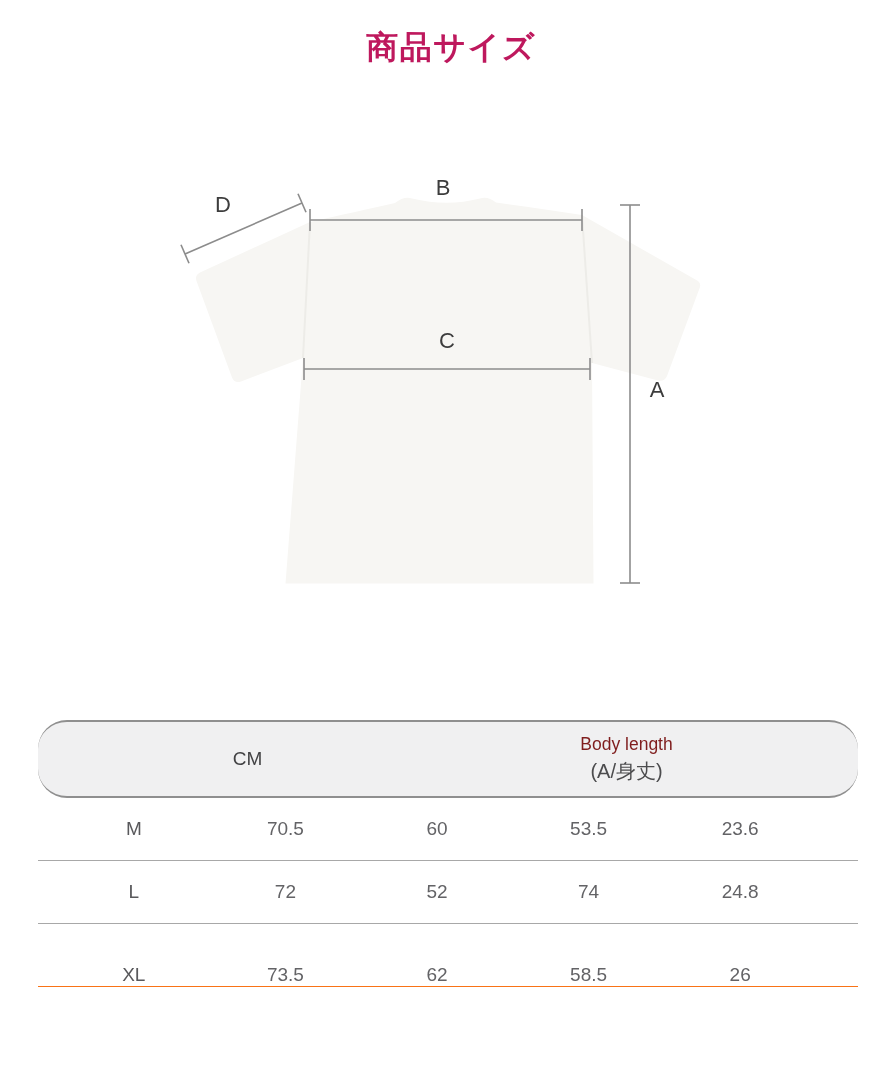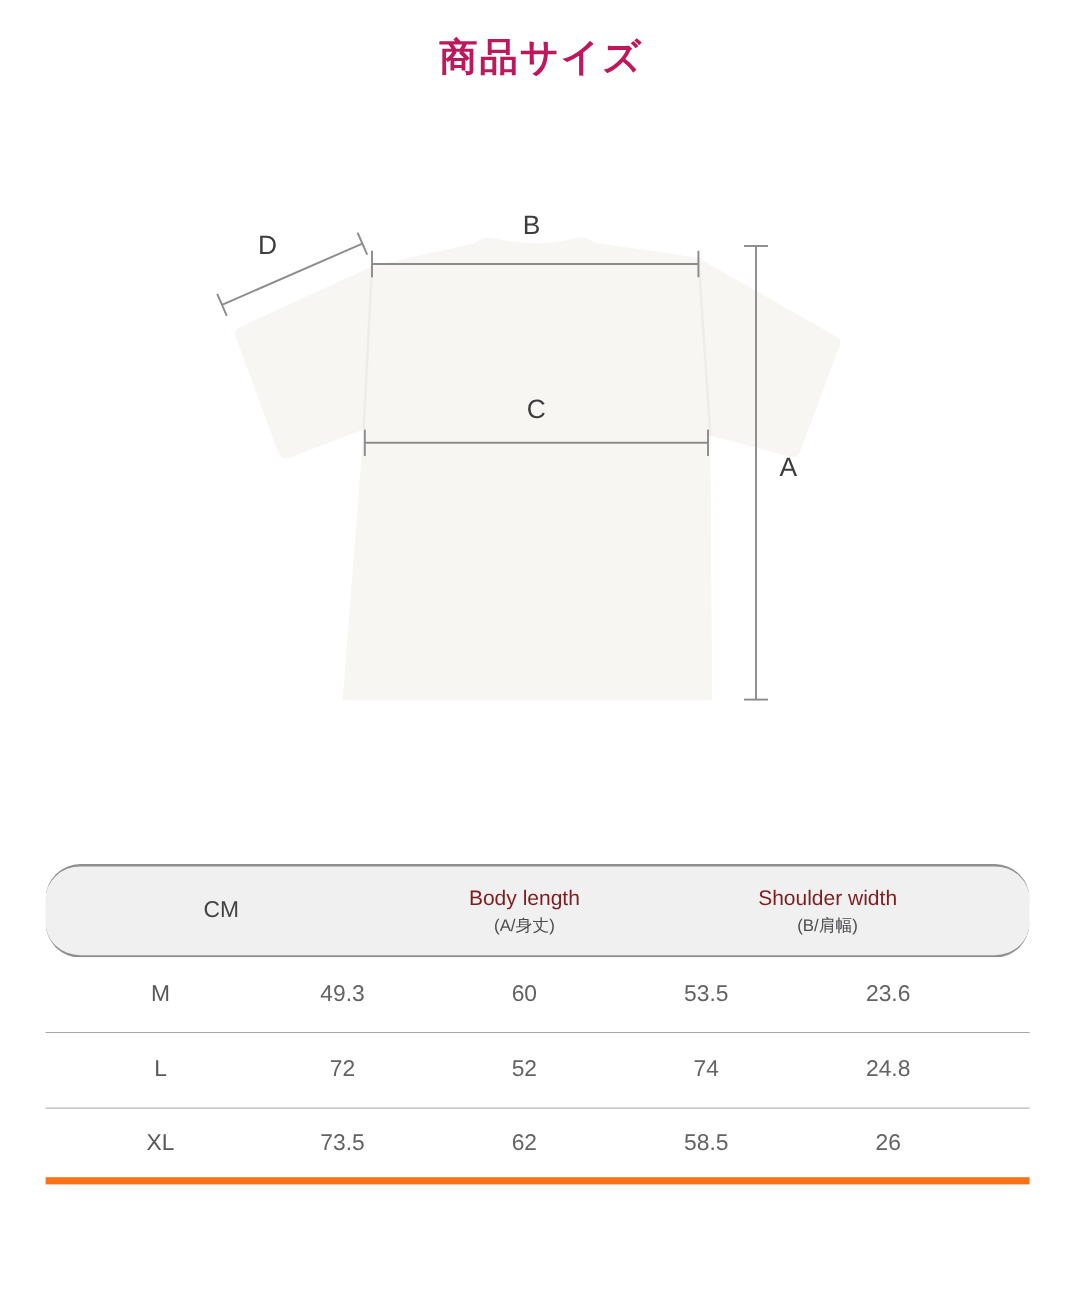--- a/index.html
+++ b/index.html
@@ -47,33 +47,33 @@
     background: #f0f0f1;
     border-top: 2px solid #8f8f8f;
     border-bottom: 2px solid #8f8f8f;
     display: flex;
     align-items: center;
     padding: 0 42px 0 20px;
     border-radius: 29px;
   }
   .t-col { flex: 1; text-align: center; }
   .t-col-en { font-size: 17.5px; color: #7f1d1d; line-height: 1.3; }
-  .t-col-jp { font-size: 14px; color: #4c4c4e; margin-top: 3px; }
+  .t-col-jp { font-size: 20px; color: #4c4c4e; margin-top: 3px; }
   .t-col-unit { font-size: 19px; color: #434345; }
   .t-row {
     height: 63px;
     display: flex;
     align-items: center;
     padding: 0 42px 0 20px;
     border-bottom: 1.5px solid #a8a8a8;
     font-size: 19px;
     color: #636366;
     background: #ffffff;
   }
-  .t-row:last-child { border-bottom: 6px solid #f97316; }
+  .t-row:last-child { border-bottom: 1px solid #f97316; align-items: flex-end; }
   .t-cell { flex: 1; text-align: center; }
   .t-cell-size { color: #59595c; }
 </style>
 </head>
 <body>
 
 <div class="page">
 
   <div class="page-title">商品サイズ</div>
 
@@ -136,29 +136,25 @@
   <div class="size-table">
 
     <div class="t-header">
       <div class="t-col">
         <div class="t-col-unit">CM</div>
       </div>
       <div class="t-col">
         <div class="t-col-en">Body length</div>
         <div class="t-col-jp">(A/身丈)</div>
       </div>
-      <div class="t-col">
-        <div class="t-col-en">Shoulder width</div>
-        <div class="t-col-jp">(B/肩幅)</div>
-      </div>
     </div>
 
     <div class="t-row">
       <div class="t-cell t-cell-size">M</div>
-      <div class="t-cell">49.3</div>
+      <div class="t-cell">70.5</div>
       <div class="t-cell">60</div>
       <div class="t-cell">53.5</div>
       <div class="t-cell">23.6</div>
     </div>
 
     <div class="t-row">
       <div class="t-cell t-cell-size">L</div>
       <div class="t-cell">72</div>
       <div class="t-cell">52</div>
       <div class="t-cell">74</div>

